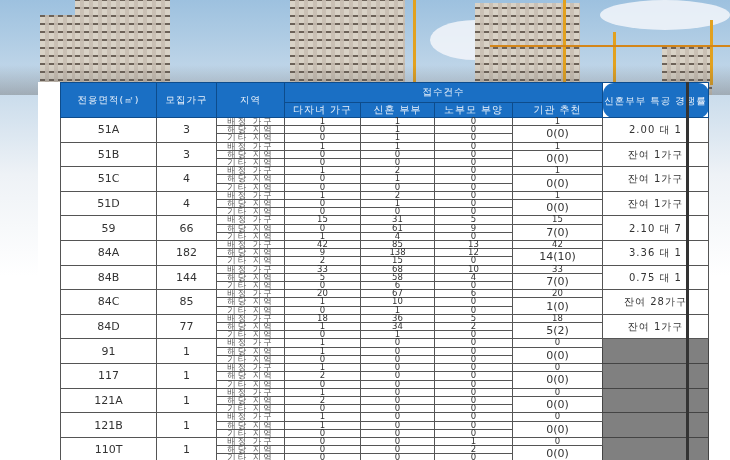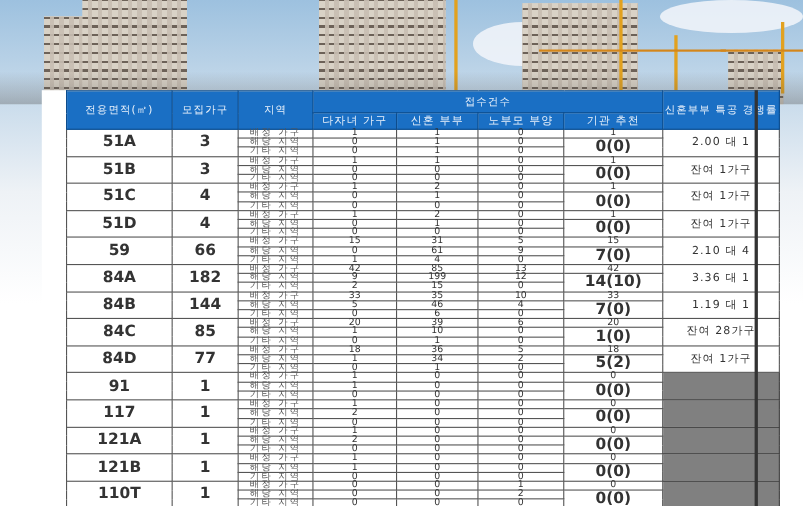--- a/index.html
+++ b/index.html
@@ -20,21 +20,21 @@
   .fade { position:absolute; left:0; right:0; bottom:0; height:30px;
       background:linear-gradient(180deg, rgba(255,255,255,0), rgba(80,80,80,.35)); }
 
   .table-wrap { position:absolute; left:38px; top:82px; width:648px; height:378px; background:#fff;padding-left:22px; }
   table { border-collapse:collapse; table-layout:fixed; width:648px; font-size:9px; color:#333; }
   th { background:#1a6fc4; color:#eaf2fb; font-weight:normal; font-size:9.5px; letter-spacing:1px;
        border:1px solid #0d4c8c; padding:0; }
   th.top { height:19px; }
   th.sub { height:11px; font-size:10px; }
   td { border:1px solid #555; padding:0; text-align:center; height:7.2px; line-height:7.2px; font-size:8.5px; }
-  td.merge { font-size:14px;font-weight:bold; }
+  td.merge { font-size:11px; }
   td.region { color:#555; letter-spacing:2px; font-size:8.5px; }
   td.rate { font-size:10px; letter-spacing:1px; }
   td.grey { background:#808080; border-color:#444; }
   .frame-right { position:absolute; left:686px; top:82px; width:3px; height:378px; background:#333; }
 </style>
 </head>
 <body>
 
 <div class="bg-scene">
   <div class="cloud" style="left:430px;top:20px;width:90px;height:40px;"></div>
@@ -64,21 +64,21 @@
         <col style="width:78px">
       <col style="width:90px">
         <col style="width:106px">
     </colgroup>
     <thead>
       <tr>
         <th class="top" rowspan="2">전용면적(㎡)</th>
         <th class="top" rowspan="2">모집가구</th>
         <th class="top" rowspan="2">지역</th>
         <th class="top" colspan="4">접수건수</th>
-        <th class="top" rowspan="2" style="line-height:11px;">신혼부부 특공 경쟁률</th>
+        <th class="top" rowspan="2" style="line-height:11px;border-radius:11px;">신혼부부 특공 경쟁률</th>
       </tr>
       <tr>
         <th class="sub">다자녀 가구</th>
         <th class="sub">신혼 부부</th>
         <th class="sub">노부모 부양</th>
         <th class="sub">기관 추천</th>
       </tr>
     </thead>
     <tbody id="tbody">
         <tr>
@@ -174,21 +174,21 @@
           <td>0</td>
         </tr>
         <tr>
           <td class="merge" rowspan="3">59</td>
           <td class="merge" rowspan="3">66</td>
           <td class="region">배정 가구</td>
           <td>15</td>
           <td>31</td>
           <td>5</td>
           <td>15</td>
-          <td class="rate" rowspan="3">2.10 대 4</td>
+          <td class="rate" rowspan="3">2.10 대 7</td>
         </tr>
         <tr>
           <td class="region">해당 지역</td>
           <td>0</td>
           <td>61</td>
           <td>9</td>
           <td class="merge" rowspan="2">7(0)</td>
         </tr>
         <tr>
           <td class="region">기타 지역</td>
@@ -202,59 +202,59 @@
           <td class="region">배정 가구</td>
           <td>42</td>
           <td>85</td>
           <td>13</td>
           <td>42</td>
           <td class="rate" rowspan="3">3.36 대 1</td>
         </tr>
         <tr>
           <td class="region">해당 지역</td>
           <td>9</td>
-          <td>199</td>
+          <td>138</td>
           <td>12</td>
           <td class="merge" rowspan="2">14(10)</td>
         </tr>
         <tr>
           <td class="region">기타 지역</td>
           <td>2</td>
           <td>15</td>
           <td>0</td>
         </tr>
         <tr>
           <td class="merge" rowspan="3">84B</td>
           <td class="merge" rowspan="3">144</td>
           <td class="region">배정 가구</td>
           <td>33</td>
-          <td>35</td>
+          <td>68</td>
           <td>10</td>
           <td>33</td>
-          <td class="rate" rowspan="3">1.19 대 1</td>
+          <td class="rate" rowspan="3">0.75 대 1</td>
         </tr>
         <tr>
           <td class="region">해당 지역</td>
           <td>5</td>
-          <td>46</td>
+          <td>58</td>
           <td>4</td>
           <td class="merge" rowspan="2">7(0)</td>
         </tr>
         <tr>
           <td class="region">기타 지역</td>
           <td>0</td>
           <td>6</td>
           <td>0</td>
         </tr>
         <tr>
           <td class="merge" rowspan="3">84C</td>
           <td class="merge" rowspan="3">85</td>
           <td class="region">배정 가구</td>
           <td>20</td>
-          <td>39</td>
+          <td>67</td>
           <td>6</td>
           <td>20</td>
           <td class="rate" rowspan="3">잔여 28가구</td>
         </tr>
         <tr>
           <td class="region">해당 지역</td>
           <td>1</td>
           <td>10</td>
           <td>0</td>
           <td class="merge" rowspan="2">1(0)</td>

